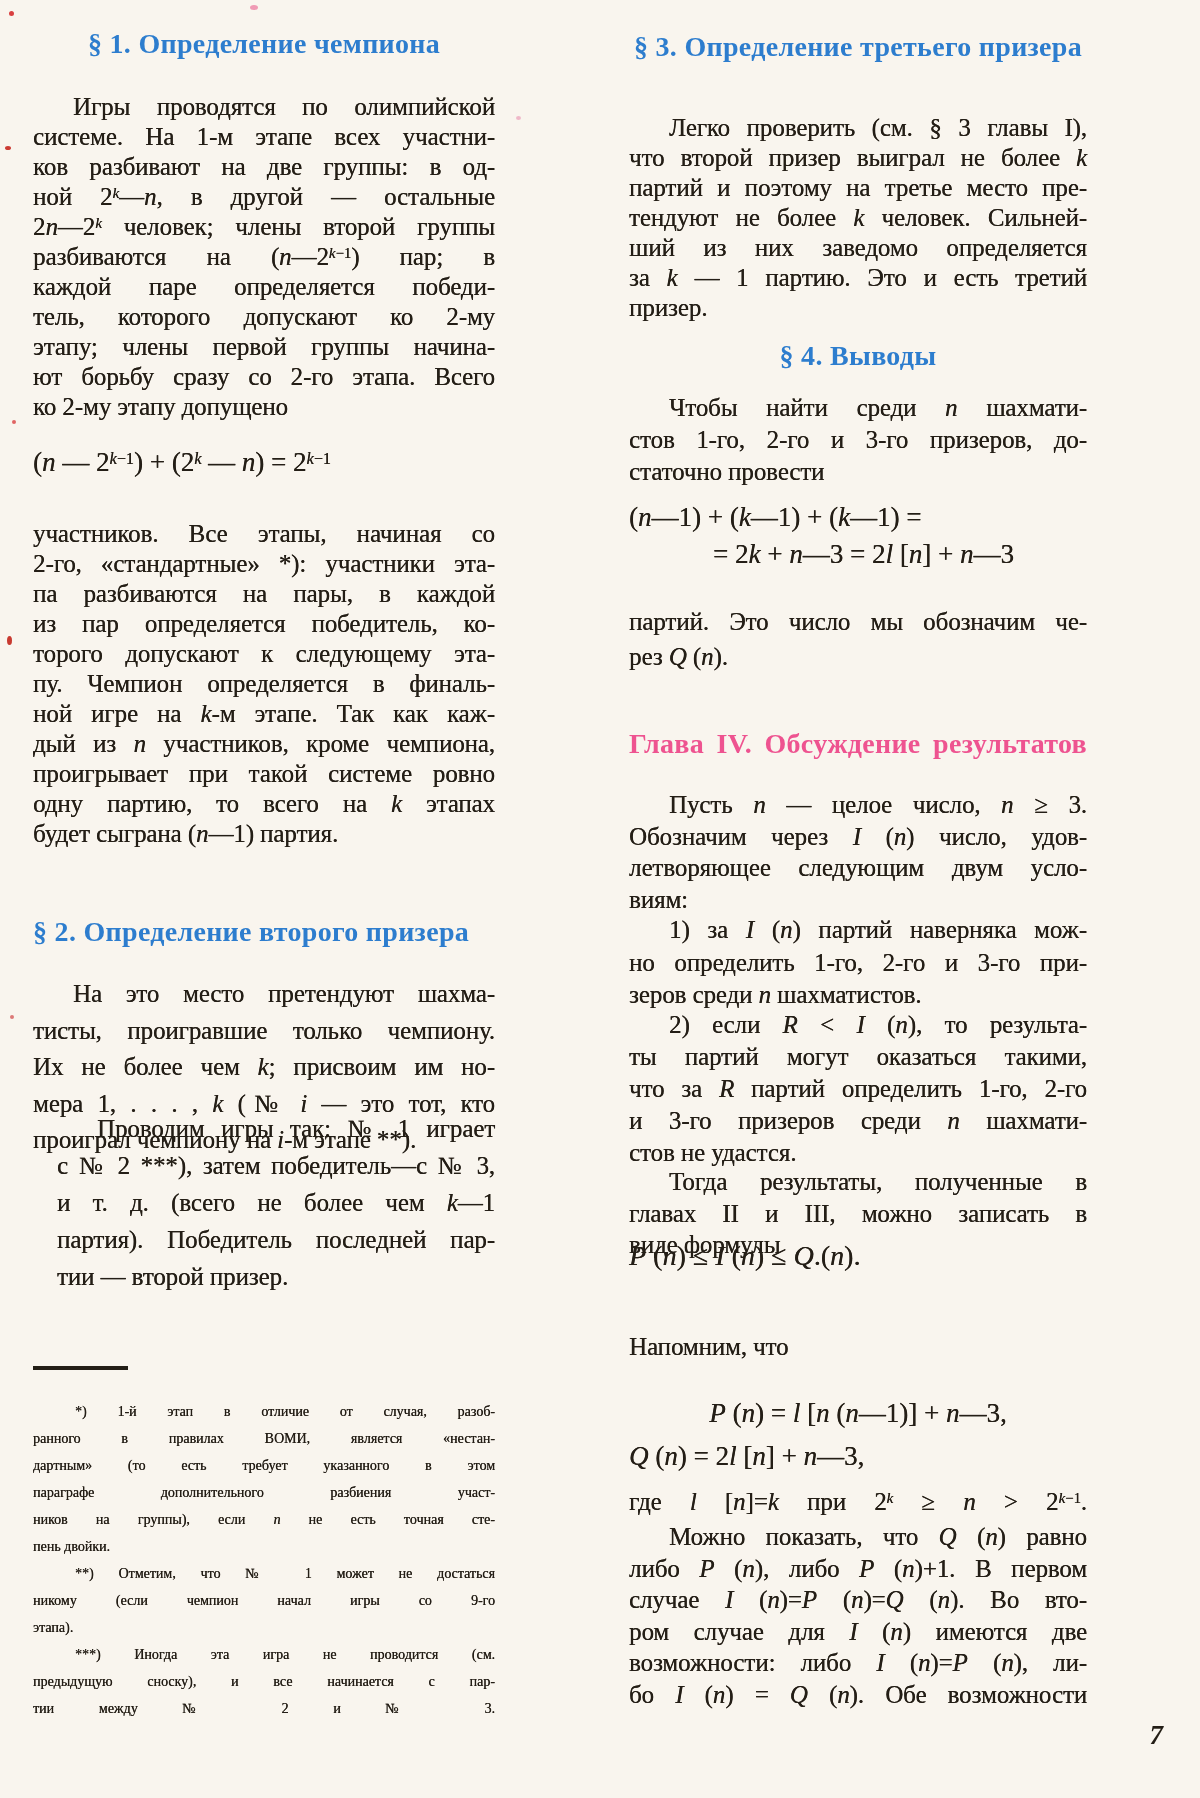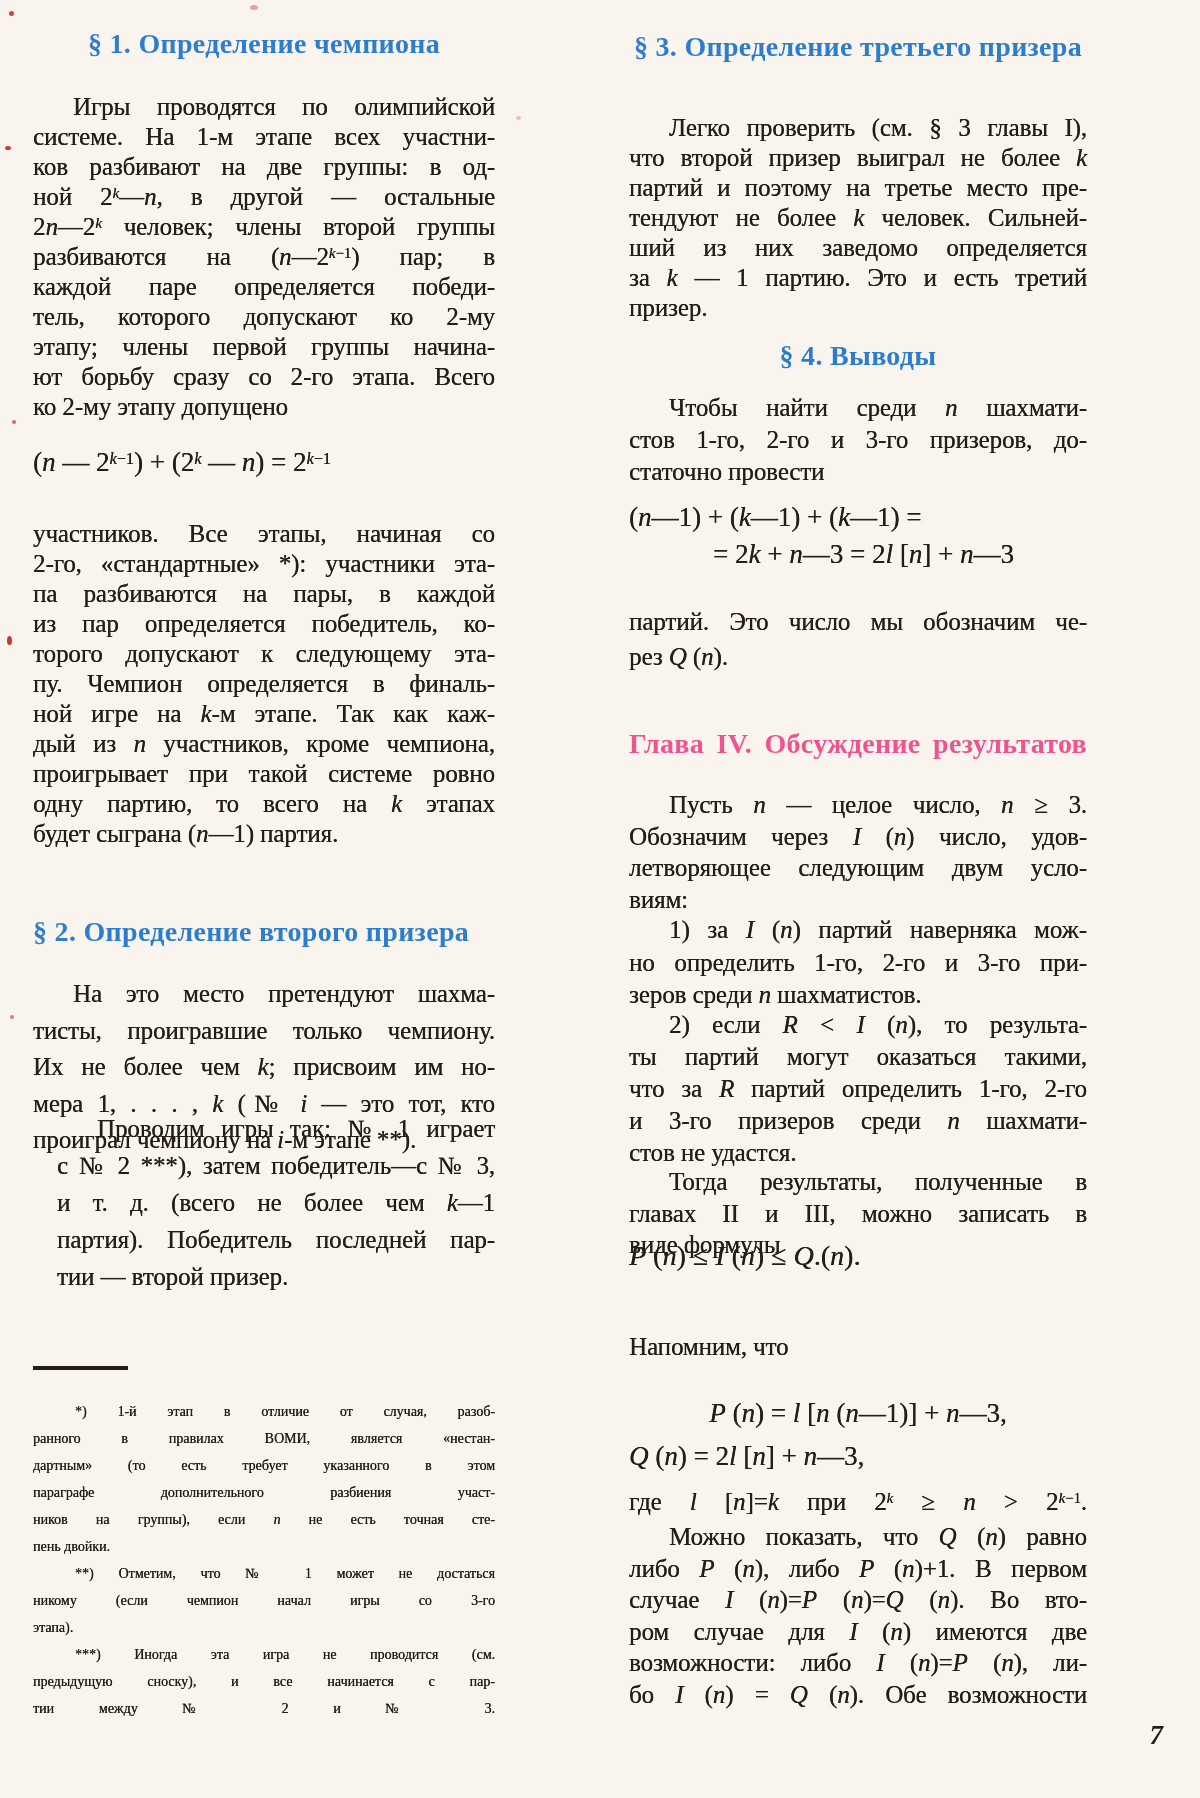--- a/index.html
+++ b/index.html
@@ -138,21 +138,21 @@
       <div class="fnpara flush-last">
         <div class="line">*) 1-й этап в отличие от случая, разоб-</div>
         <div class="line">ранного в правилах ВОМИ, является «нестан-</div>
         <div class="line">дартным» (то есть требует указанного в этом</div>
         <div class="line">параграфе дополнительного разбиения участ-</div>
         <div class="line">ников на группы), если <i>n</i> не есть точная сте-</div>
         <div class="line">пень двойки.</div>
       </div>
       <div class="fnpara flush-last">
         <div class="line">**) Отметим, что № 1 может не достаться</div>
-        <div class="line">никому (если чемпион начал игры со 3-го</div>
+        <div class="line">никому (если чемпион начал игры со 9-го</div>
         <div class="line">этапа).</div>
       </div>
       <div class="fnpara">
         <div class="line">***) Иногда эта игра не проводится (см.</div>
         <div class="line">предыдущую сноску), и все начинается с пар-</div>
         <div class="line">тии  между  № 2  и  № 3.</div>
       </div>
     </div>
   </div>
 <div class="col" id="col-right">

